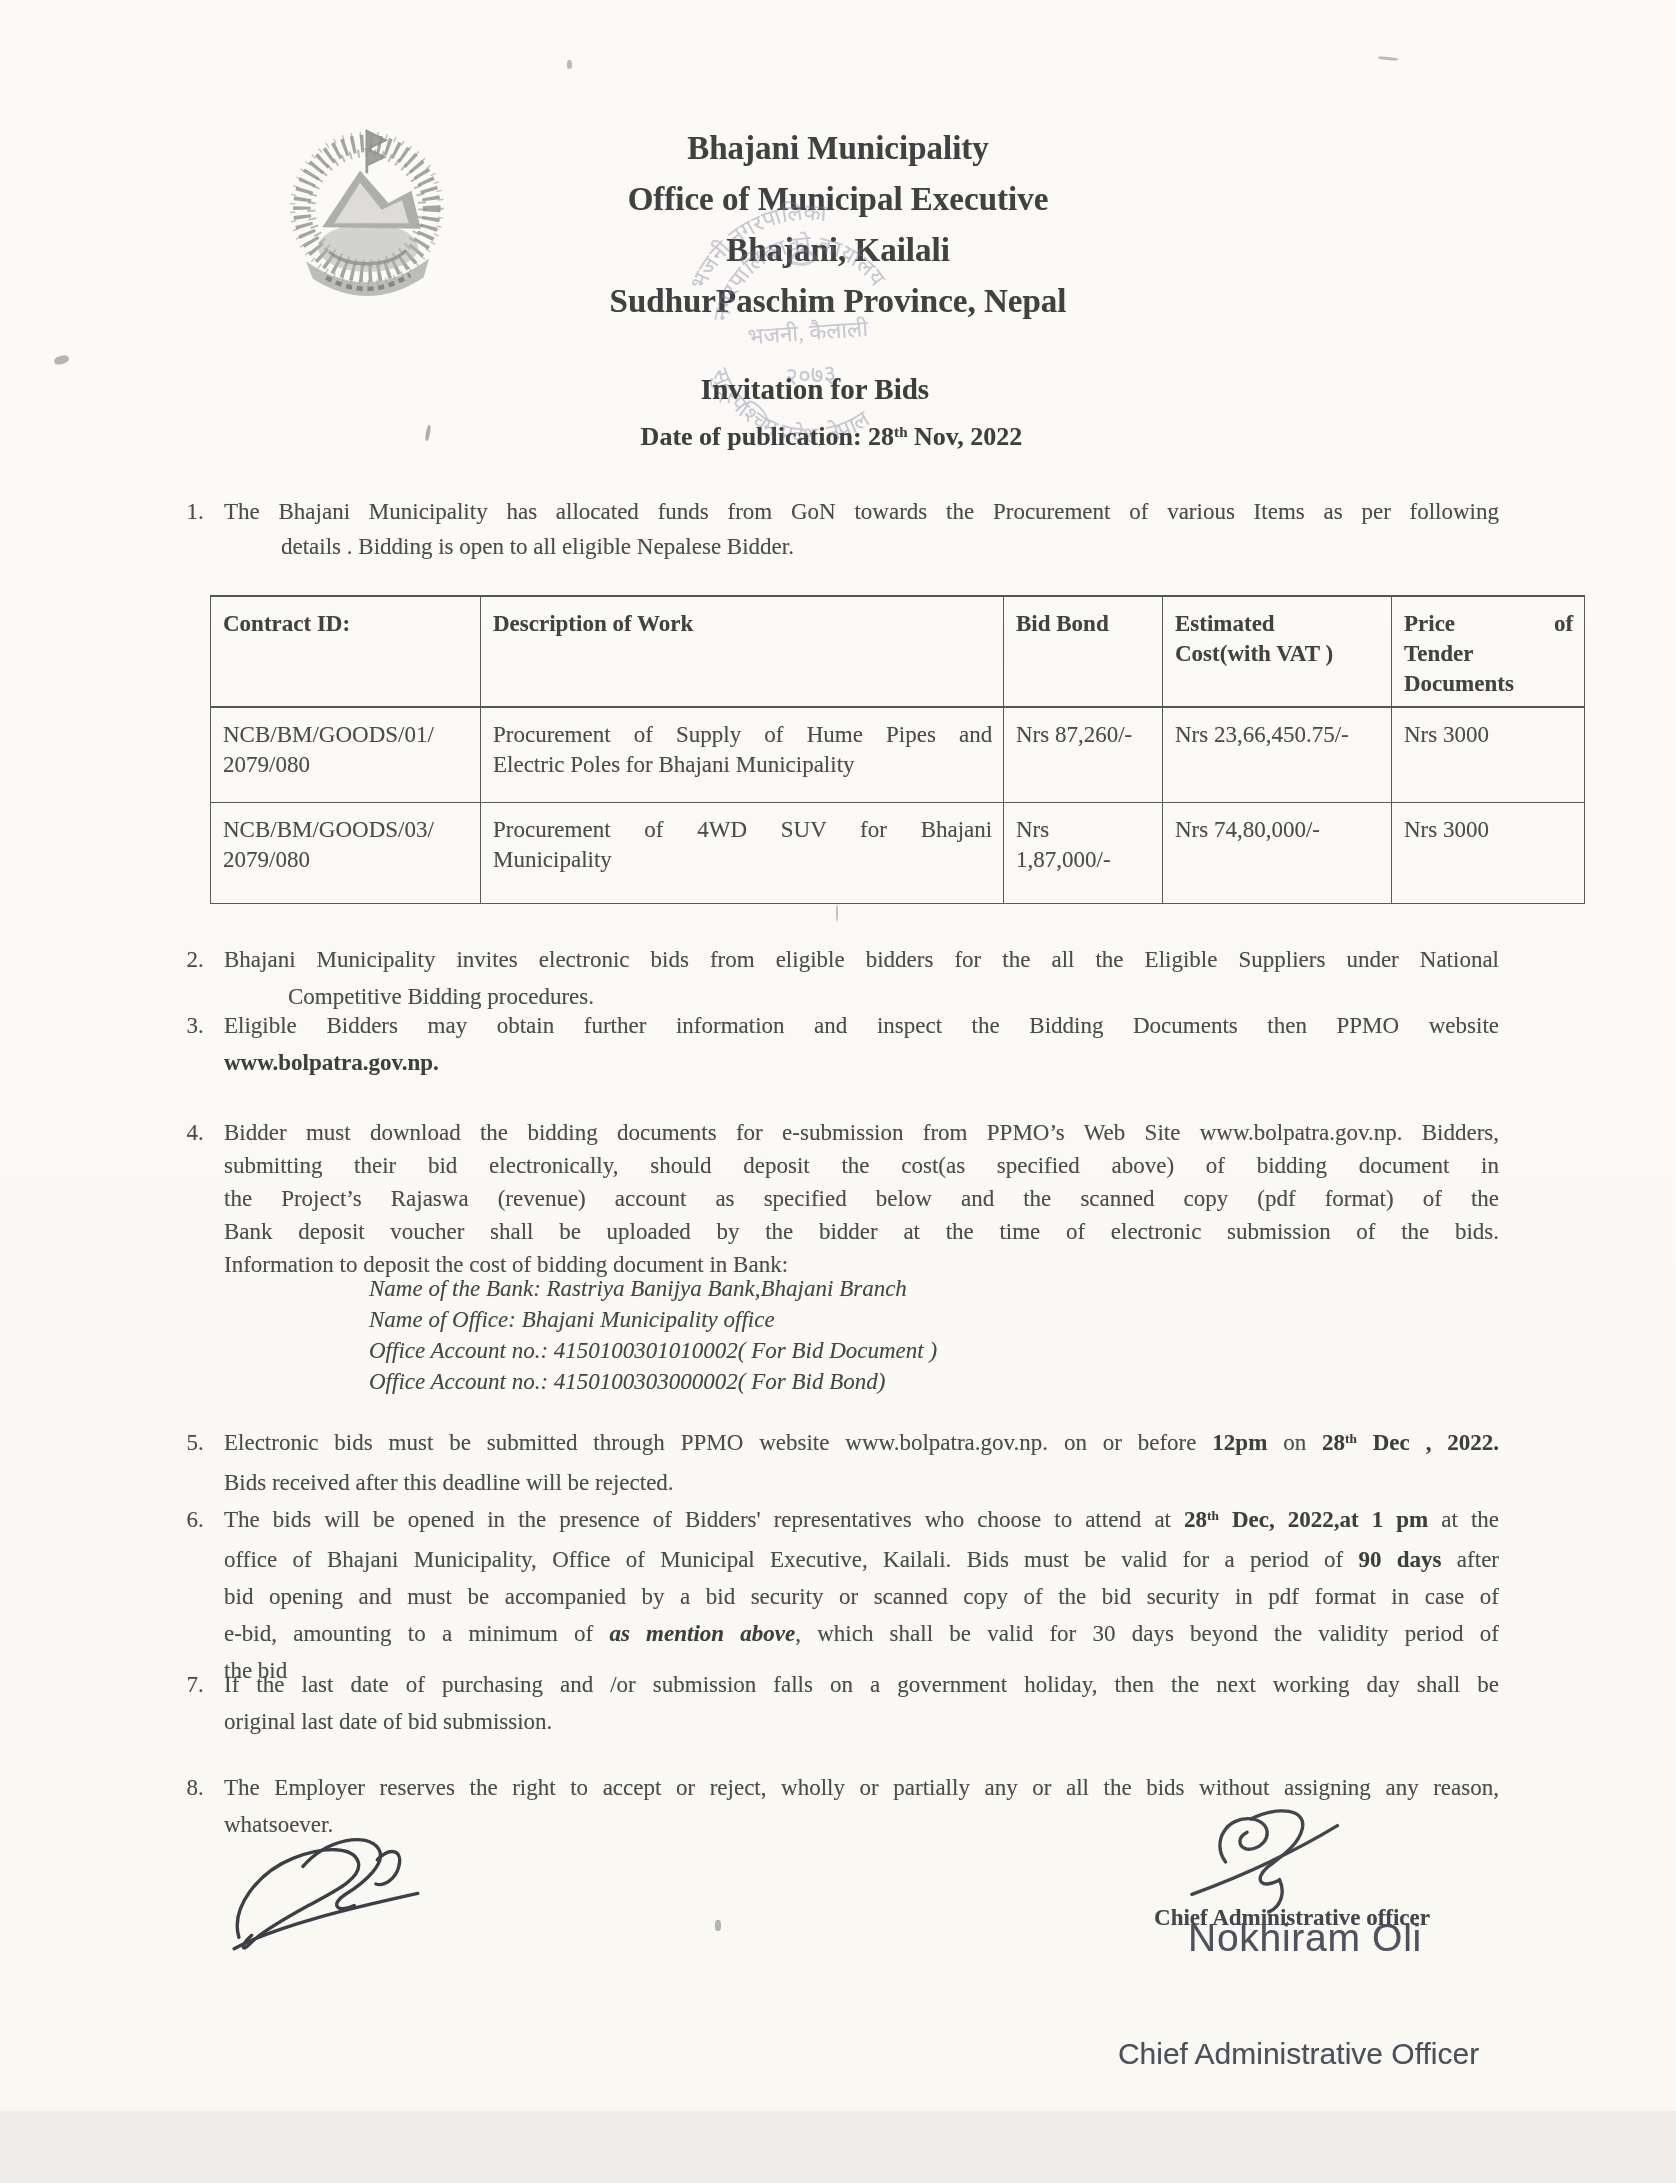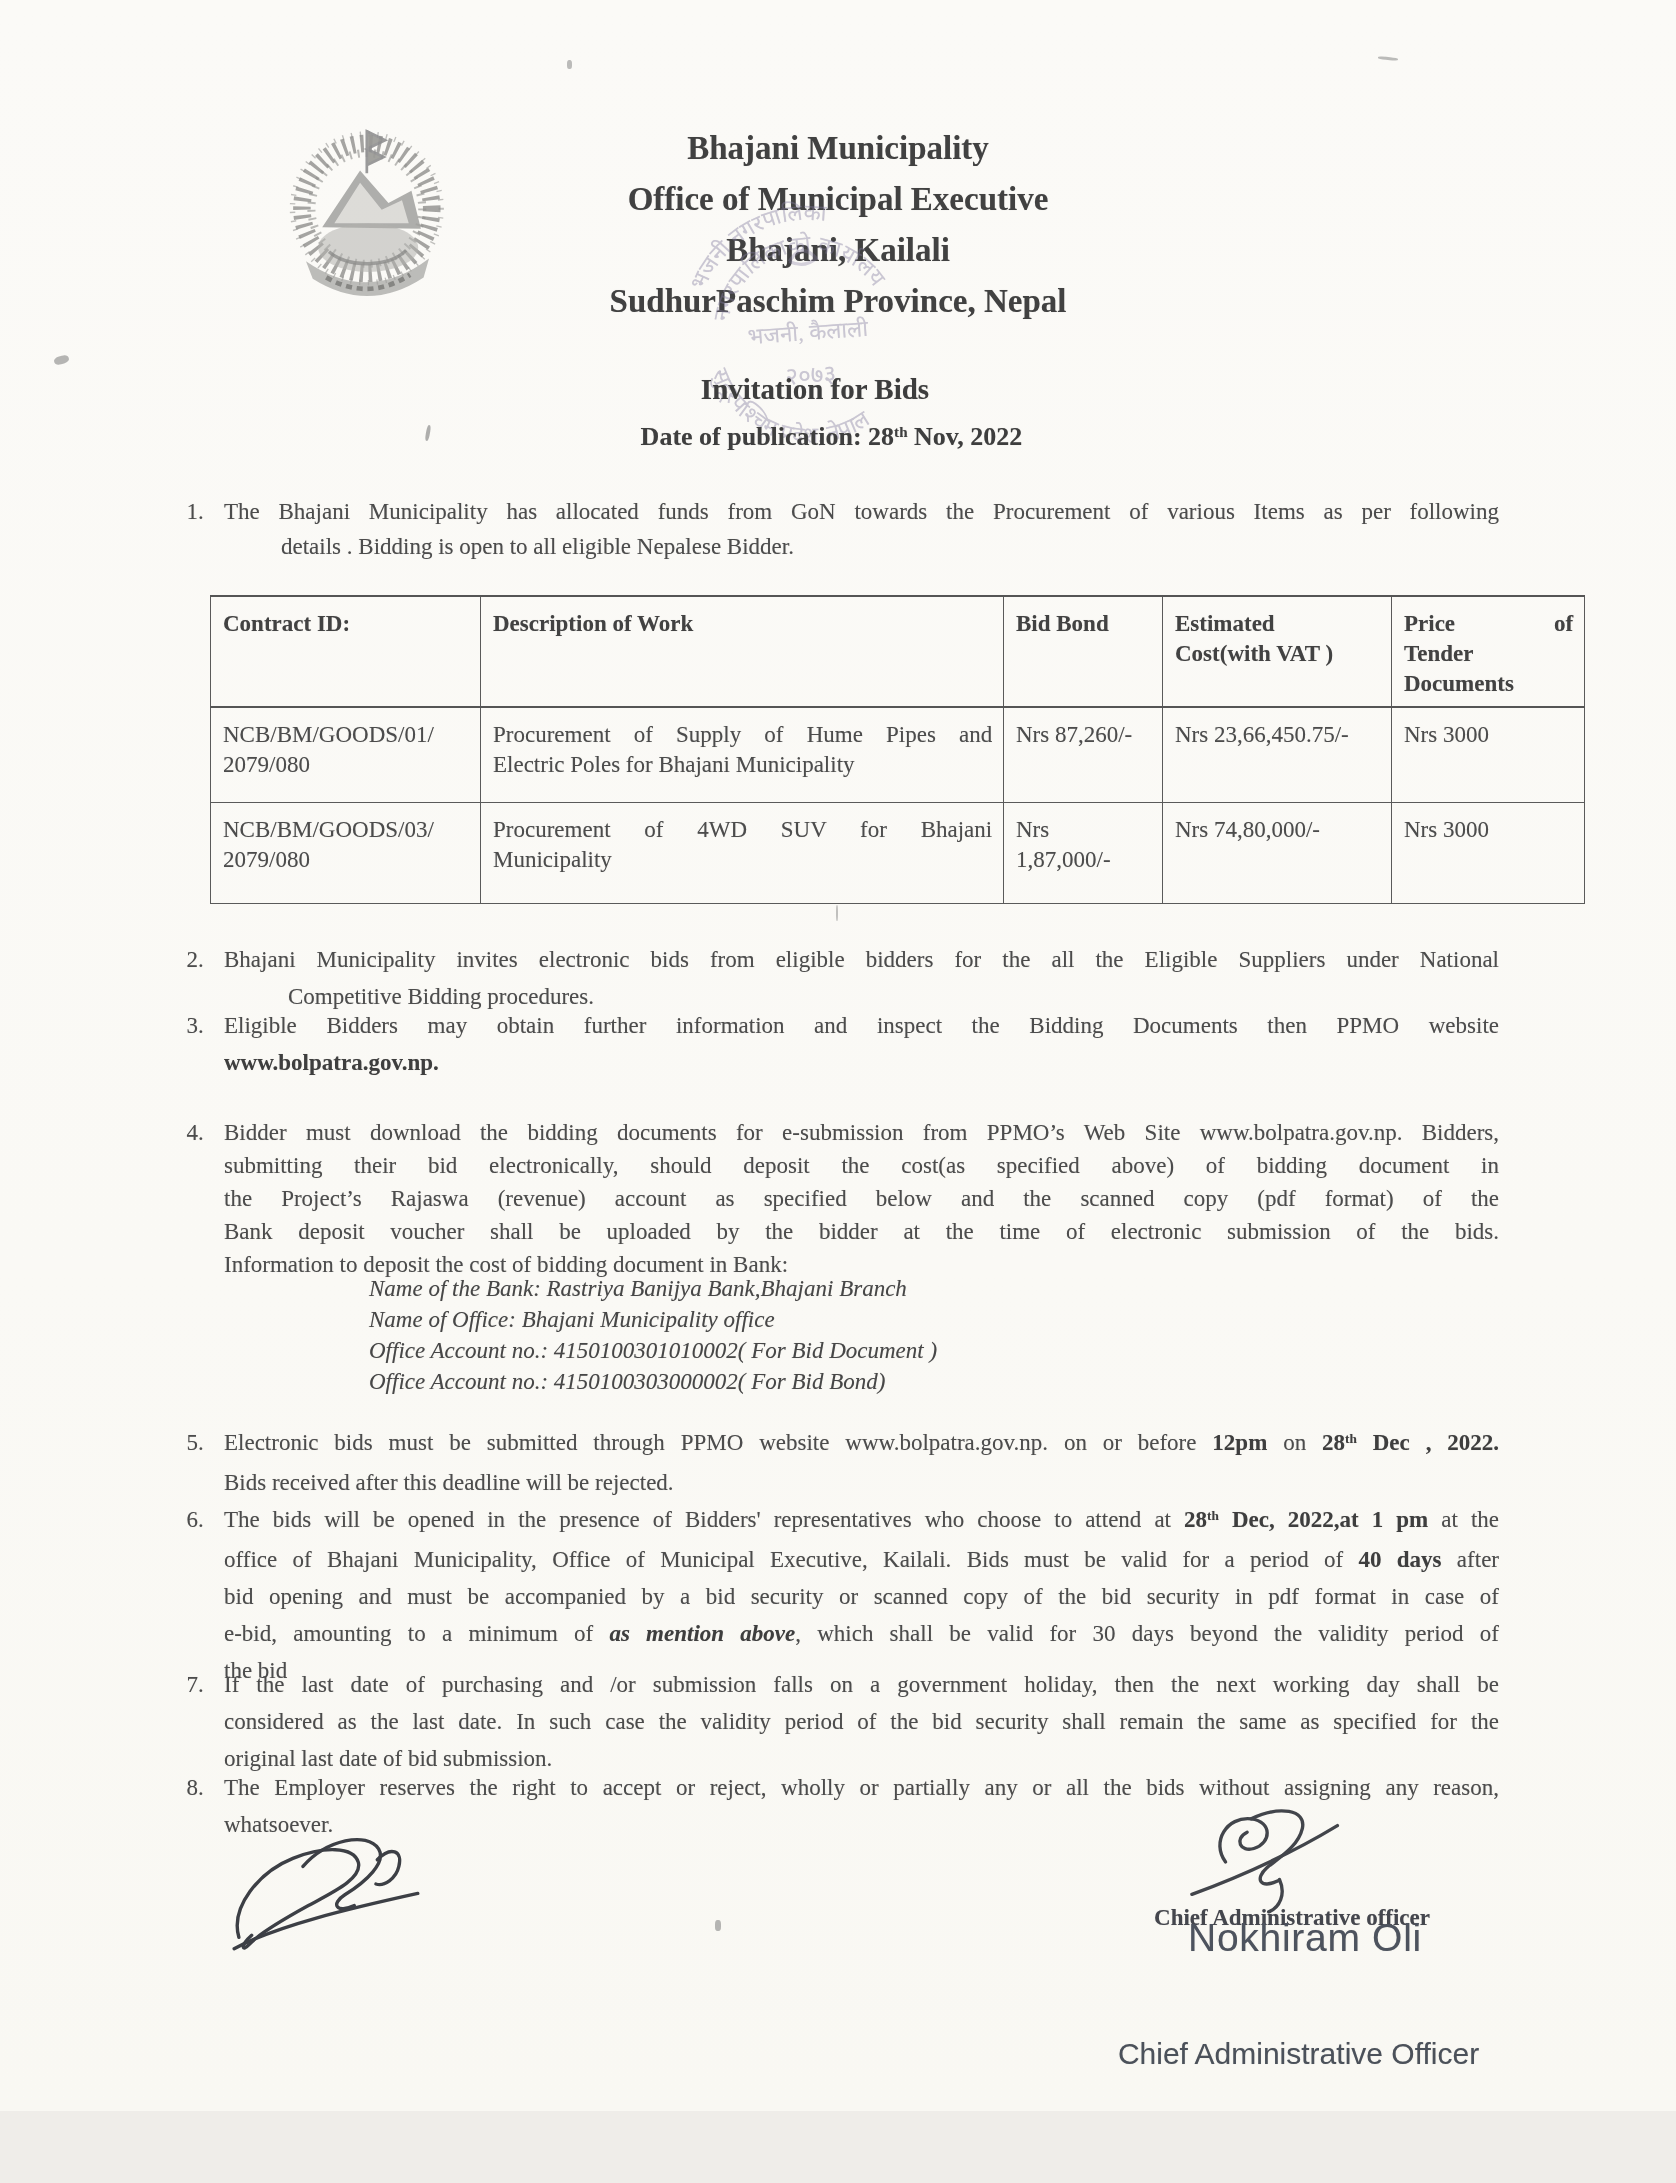--- a/index.html
+++ b/index.html
@@ -222,31 +222,30 @@
     <span class="num">5.</span>
     <div class="body">
         <div class="line just"><span>Electronic bids must be submitted through PPMO website www.bolpatra.gov.np. on or before </span><span class="b">12pm</span><span> on </span><span class="b">28</span><span class="b sup">th</span><span class="b"> Dec , 2022.</span></div>
         <div class="line"><span>Bids received after this deadline will be rejected.</span></div>
       </div>
   </div>
   <div class="item" id="it6">
     <span class="num">6.</span>
     <div class="body">
         <div class="line just"><span>The bids will be opened in the presence of Bidders' representatives who choose to attend at </span><span class="b">28</span><span class="b sup">th</span><span class="b"> Dec, 2022,at 1 pm</span><span> at the</span></div>
-        <div class="line just"><span>office of Bhajani Municipality, Office of Municipal Executive, Kailali. Bids must be valid for a period of </span><span class="b">40 days</span><span> after</span></div>
+        <div class="line just"><span>office of Bhajani Municipality, Office of Municipal Executive, Kailali. Bids must be valid for a period of </span><span class="b">90 days</span><span> after</span></div>
         <div class="line just"><span>bid opening and must be accompanied by a bid security or scanned copy of the bid security in pdf format in case of</span></div>
         <div class="line just"><span>e-bid, amounting to a minimum of </span><span class="b i">as mention above</span><span>, which shall be valid for 30 days beyond the validity period of</span></div>
         <div class="line"><span>the bid</span></div>
       </div>
   </div>
   <div class="item" id="it7">
     <span class="num">7.</span>
     <div class="body">
         <div class="line just"><span>If the last date of purchasing and /or submission falls on a government holiday, then the next working day shall be</span></div>
-        <div class="line just"><span>considered as the last date. In such case the validity period of the bid security shall remain the same as specified for the</span></div>
         <div class="line"><span>original last date of bid submission.</span></div>
       </div>
   </div>
   <div class="item" id="it8">
     <span class="num">8.</span>
     <div class="body">
         <div class="line just"><span>The Employer reserves the right to accept or reject, wholly or partially any or all the bids without assigning any reason,</span></div>
         <div class="line"><span>whatsoever.</span></div>
       </div>
   </div>

